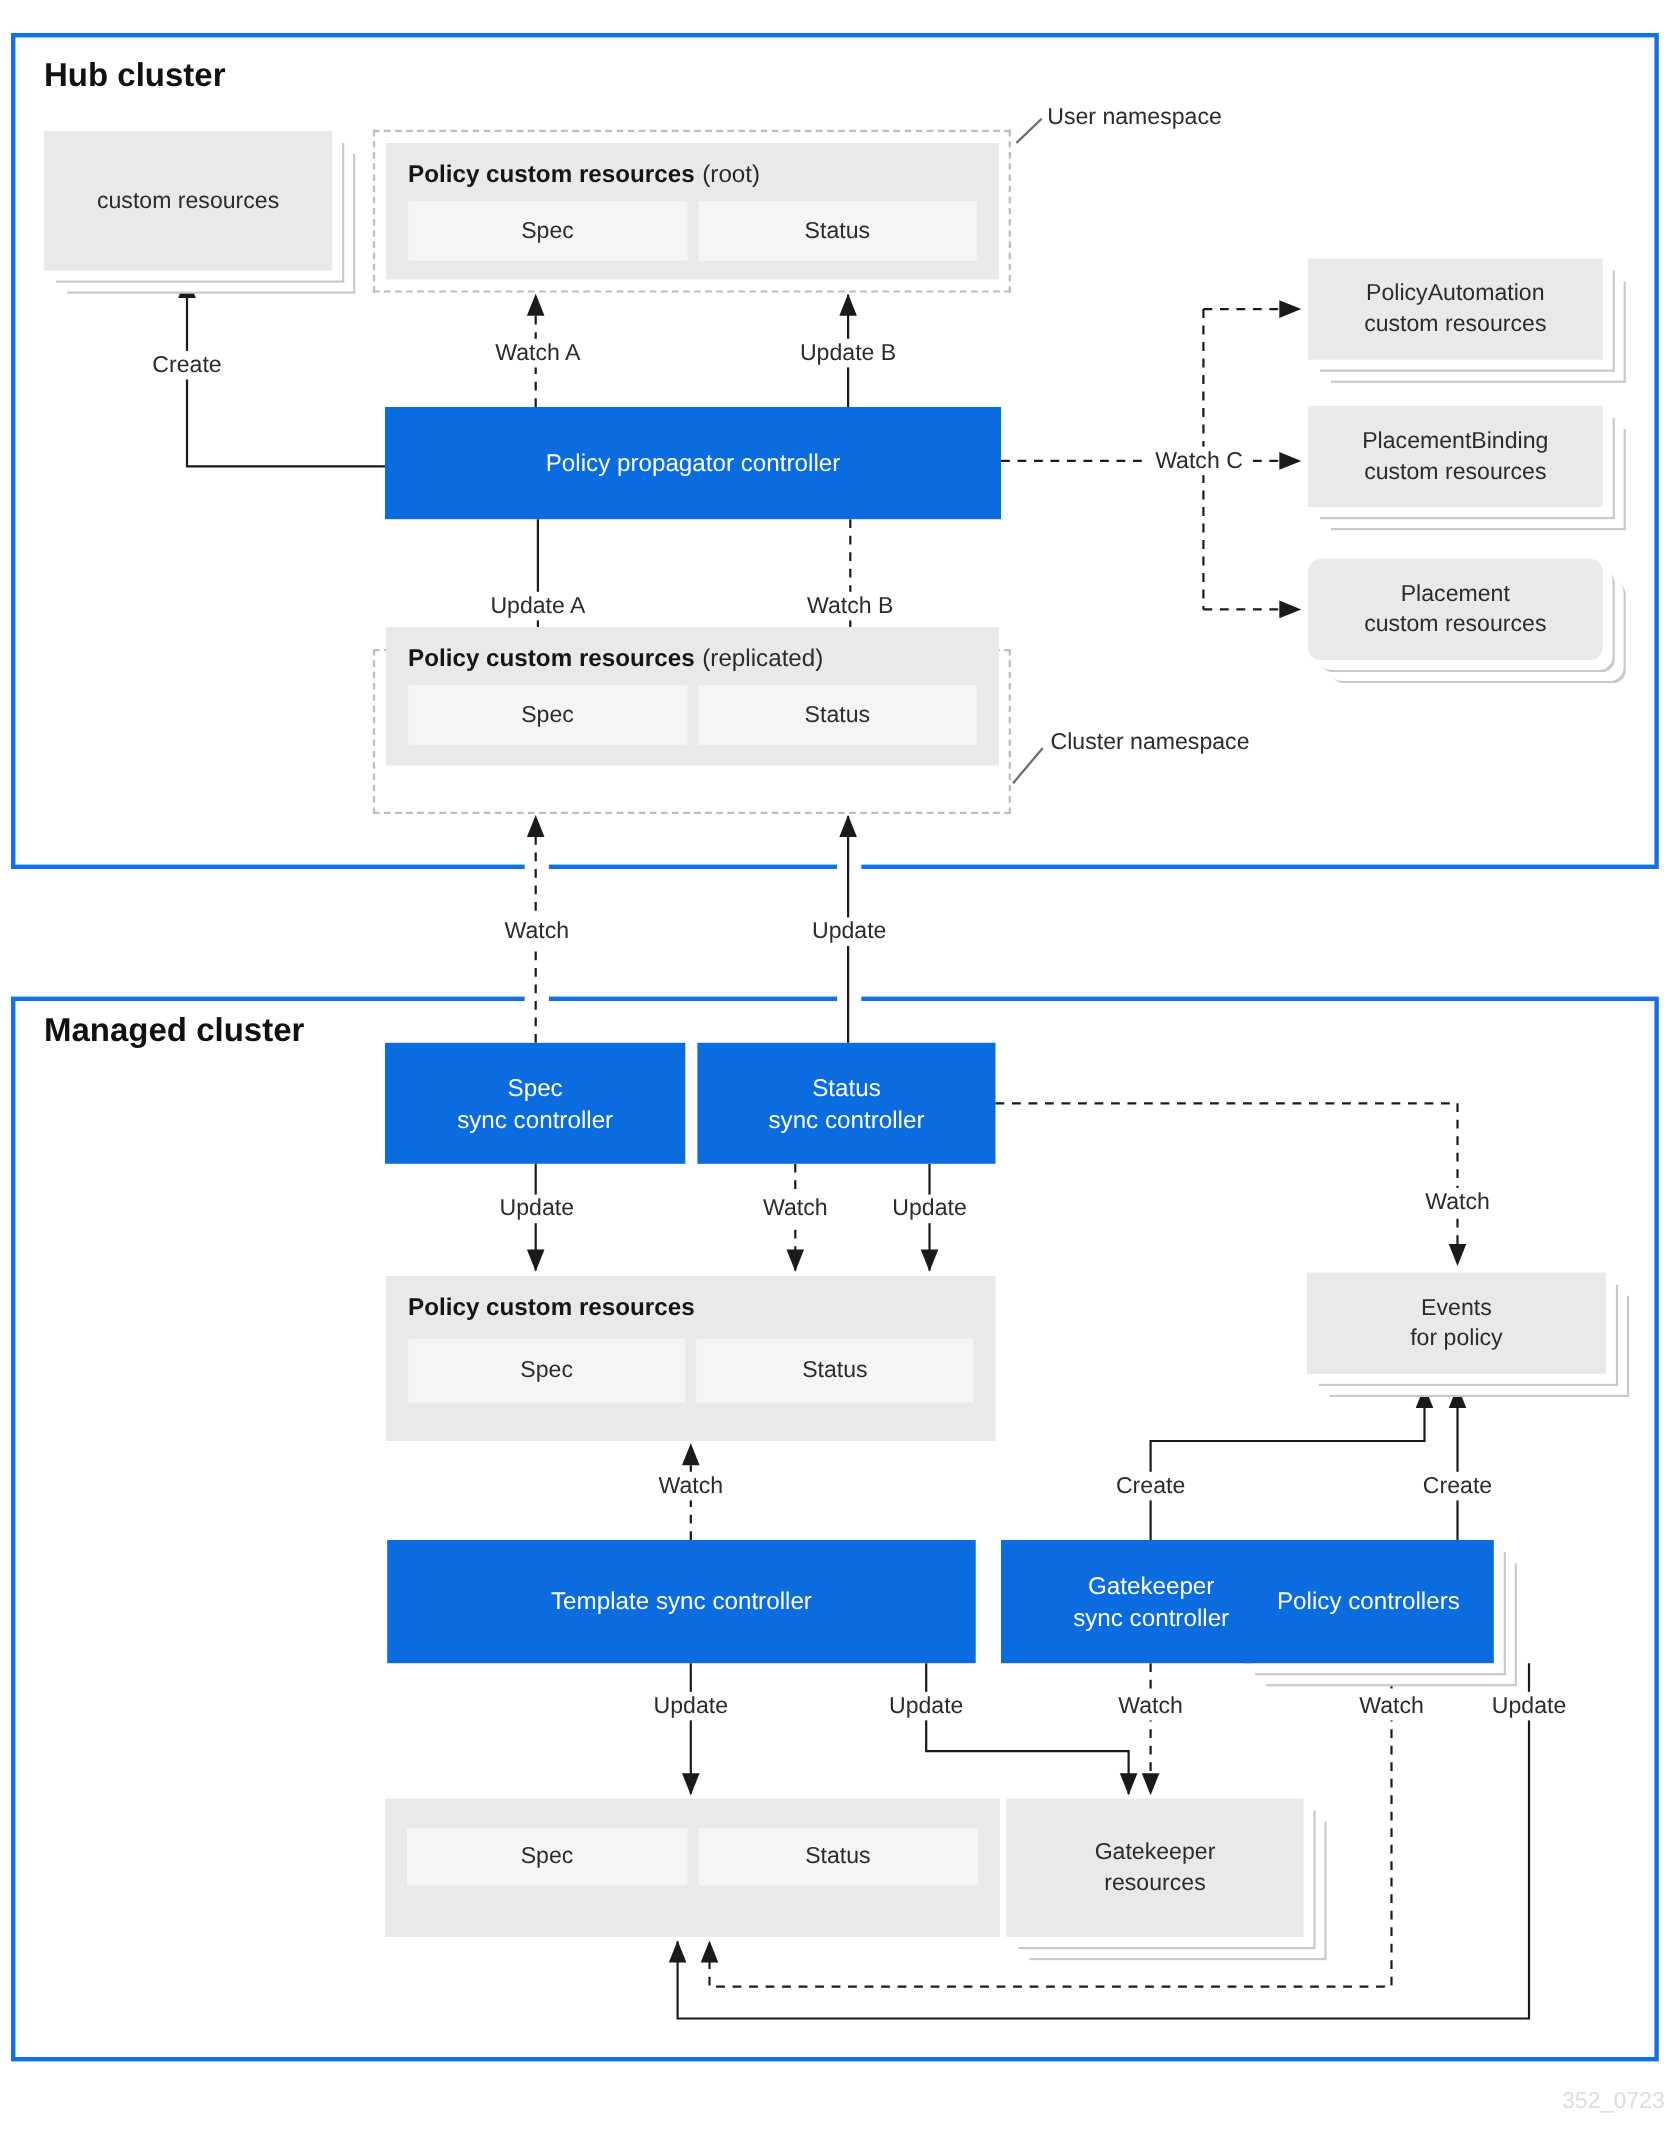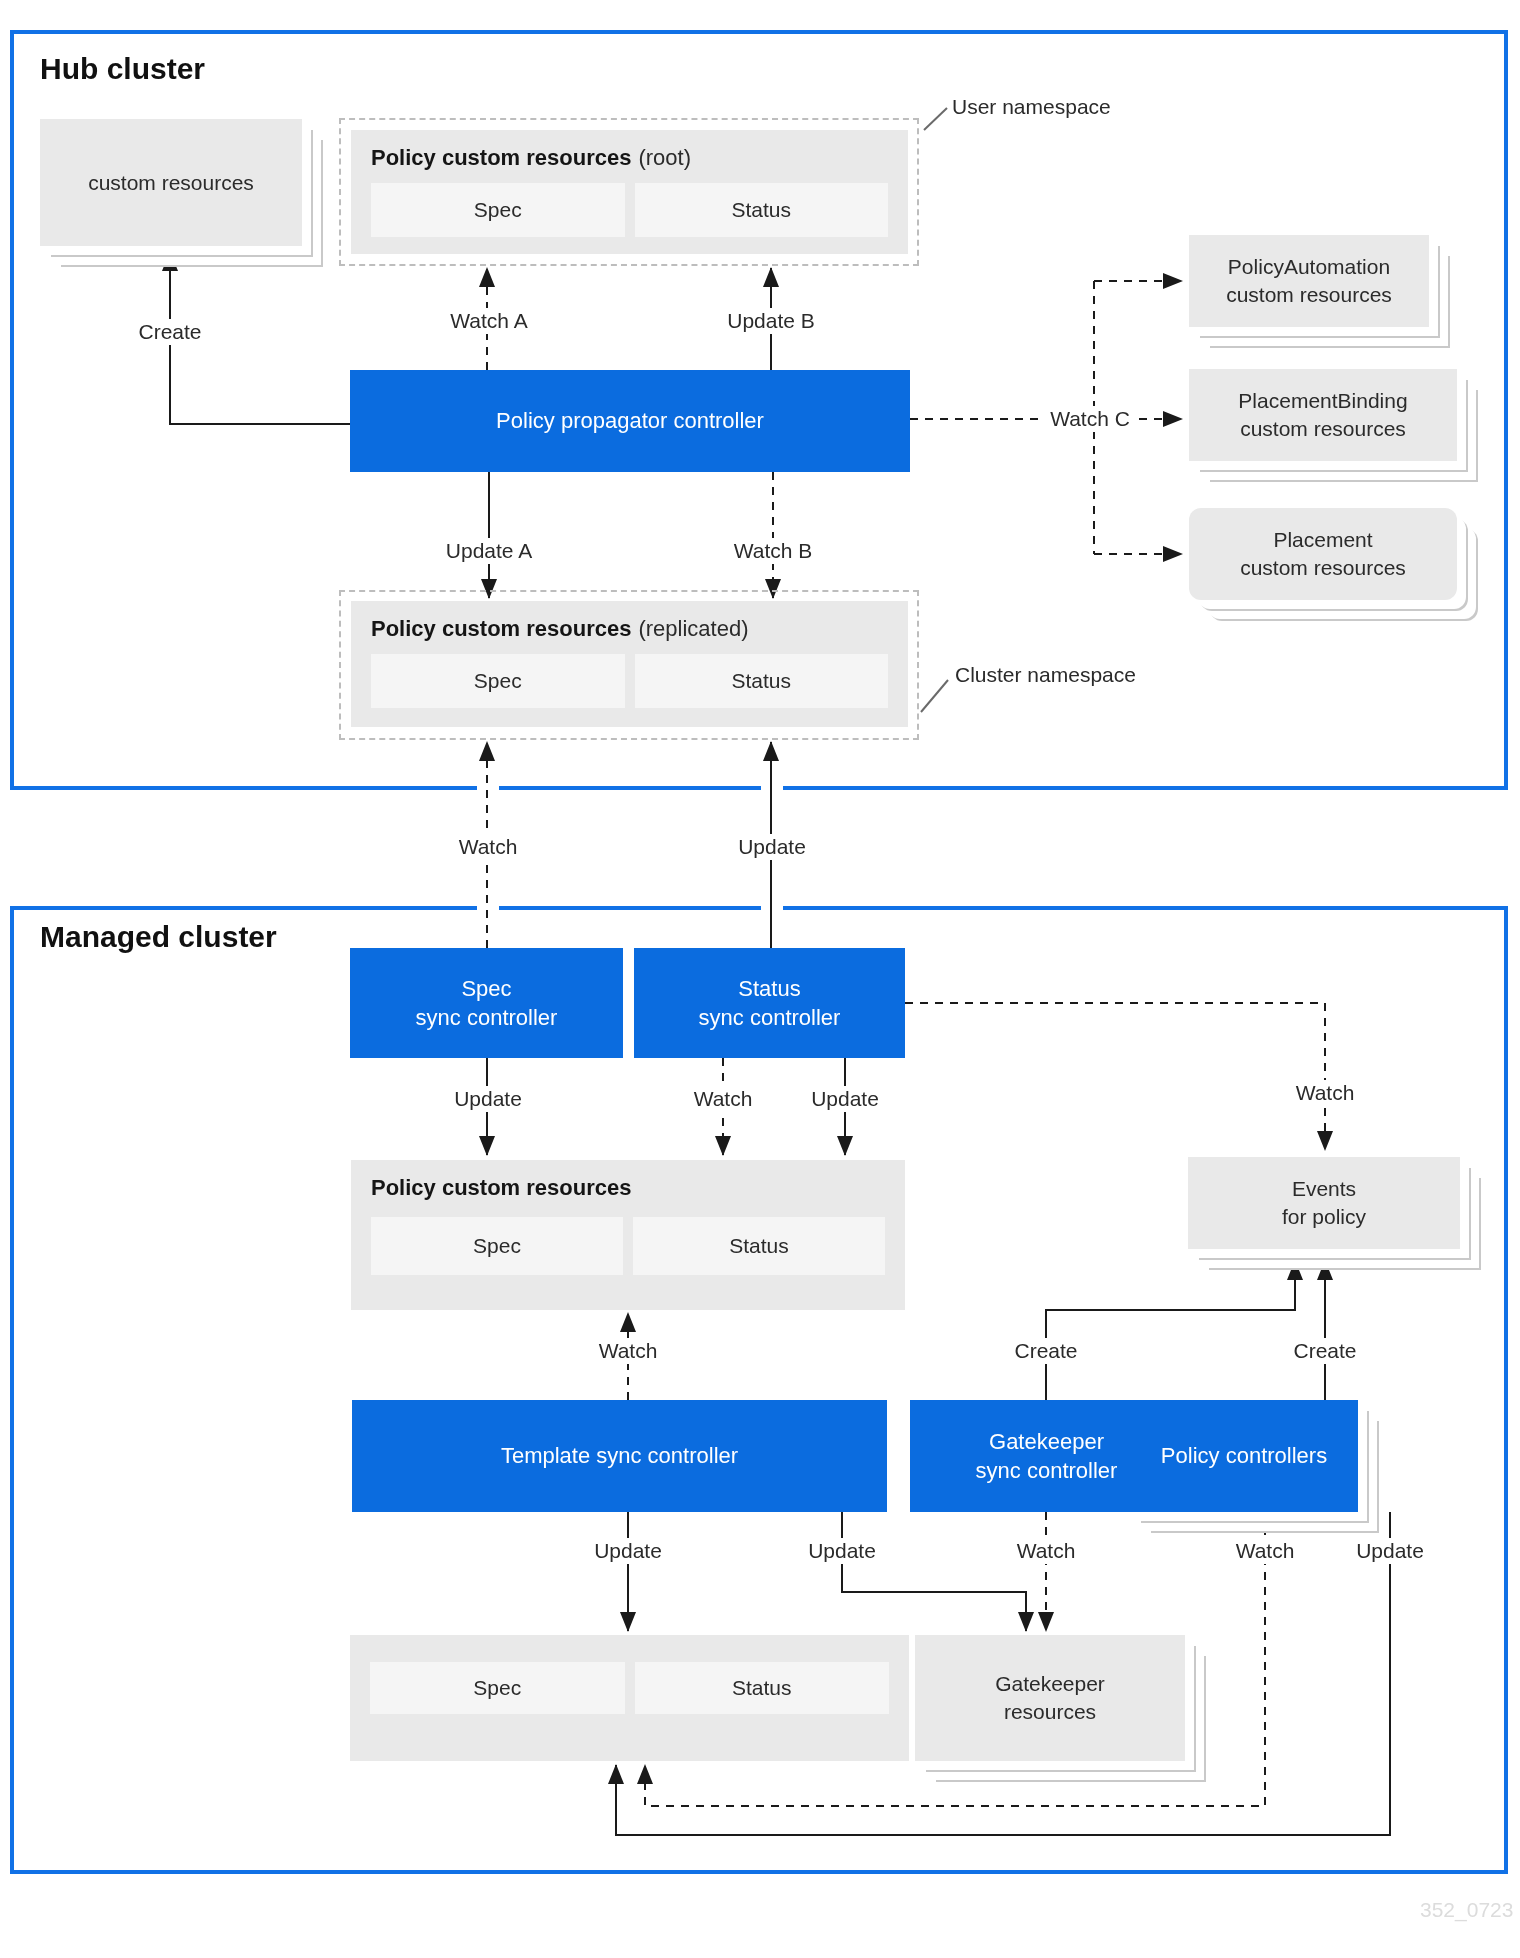--- a/index.html
+++ b/index.html
@@ -100,32 +100,32 @@
       <div class="cell h54">Status</div>
     </div>
   </div>
   <div class="ns" style="left:952px;top:95px;">User namespace</div>
 
   <div class="bluebox" style="left:350px;top:370px;width:560px;height:102px;">
     <span>Policy propagator controller</span>
   </div>
 
   <div class="dashedrect" style="left:339px;top:590px;width:580px;height:150px;"></div>
-  <div class="box resbox" style="left:351px;top:601px;width:557px;height:126px;">
+  <div class="box resbox" style="left:351px;top:570px;width:557px;height:126px;">
     <div class="rtitle">
       <span>Policy custom resources</span><span class="qual">(replicated)</span>
     </div>
     <div class="rrow">
       <div class="cell h54">Spec</div>
       <div class="cell h54">Status</div>
     </div>
   </div>
   <div class="ns" style="left:955px;top:663px;">Cluster namespace</div>
 
-  <div class="box stack centerbox" style="left:1189px;top:235px;width:240px;height:92px;">
+  <div class="box stack centerbox" style="left:1189px;top:235px;width:268px;height:92px;">
     <span><span>PolicyAutomation</span><br>
     <span>custom resources</span></span>
   </div>
   <div class="box stack centerbox" style="left:1189px;top:369px;width:268px;height:92px;">
     <span><span>PlacementBinding</span><br>
     <span>custom resources</span></span>
   </div>
   <div class="box stack centerbox" style="left:1189px;top:508px;width:268px;height:92px;border-radius:12px;">
     <span><span>Placement</span><br>
     <span>custom resources</span></span>

